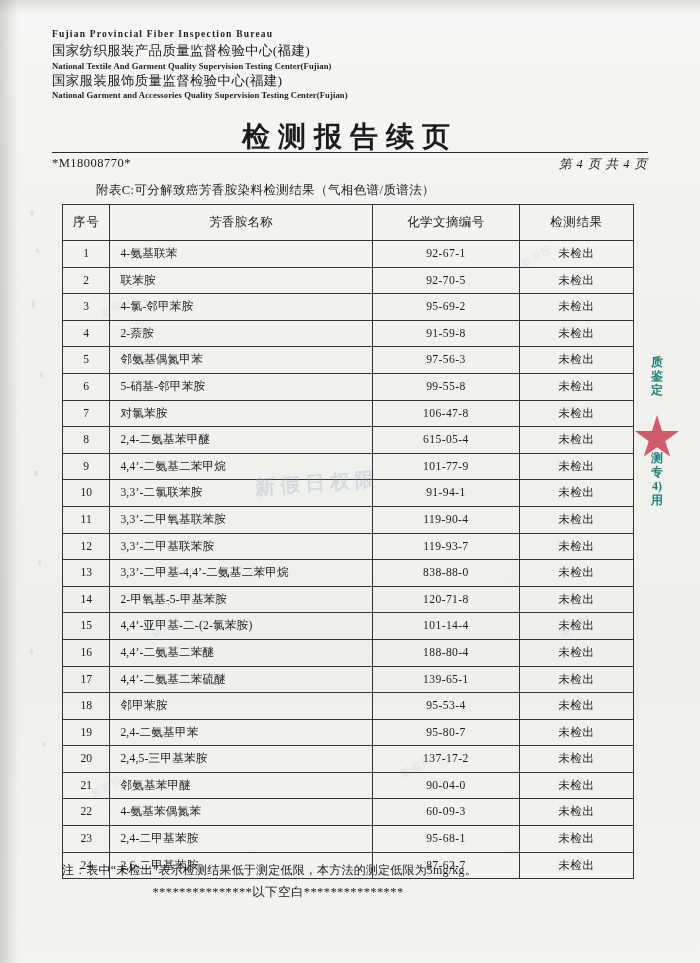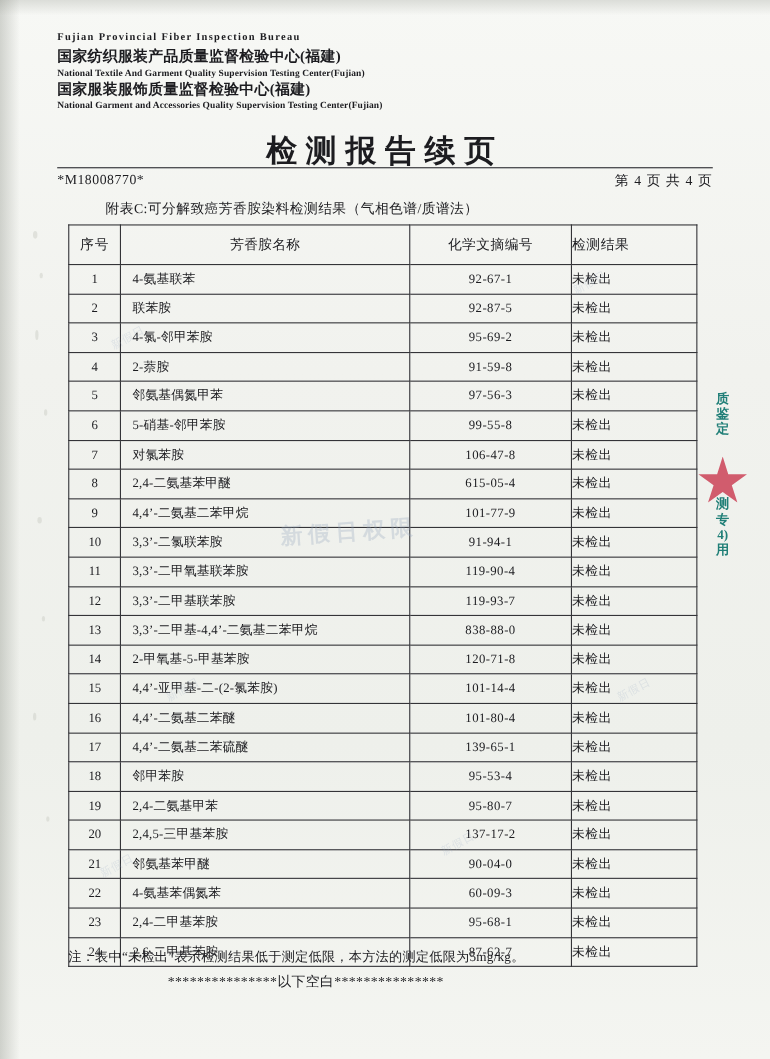--- a/index.html
+++ b/index.html
@@ -53,21 +53,21 @@
   .en1 {
     font-family: "Liberation Serif", serif;
     font-size: 9.5px;
     letter-spacing: 1.2px;
     font-weight: 700;
     line-height: 1.3;
     margin-bottom: 3px;
   }
   .cn2 {
     font-size: 13.5px;
-    font-weight: 700;
+    font-weight: 400;
     letter-spacing: .3px;
     line-height: 1.2;
   }
   .en2 {
     font-size: 8.6px;
     font-weight: 700;
     letter-spacing: .1px;
     line-height: 1.25;
     margin-bottom: 2px;
   }
@@ -97,21 +97,21 @@
     top: 156px;
     left: 52px;
     width: 596px;
     display: flex;
     justify-content: space-between;
     font-size: 12.5px;
     letter-spacing: .5px;
     gap: 48px;
   }
   .meta .code { font-family: "Liberation Serif", serif; }
-  .meta .pages { letter-spacing: 1px; }
+  .meta .pages { letter-spacing: 1px; font-style: italic; }
 
   .subtitle {
     position: absolute;
     top: 182px;
     left: 68px;
     font-size: 12.5px;
     letter-spacing: .4px;
     margin-left: 28px;
   }
 
@@ -135,21 +135,21 @@
   thead th {
     height: 35px;
     line-height: 35px;
     font-size: 12.5px;
     text-align: center;
     letter-spacing: 1px;
   }
   .c-no { width: 48px; text-align: center; }
   .c-name { width: 262px; text-align: left; padding-left: 10px; letter-spacing: .2px; }
   .c-cas { width: 152px; text-align: center; letter-spacing: .4px; }
-  .c-res { width: 118px; text-align: left; letter-spacing: .6px; }
+  .c-res { width: 118px; text-align: center; letter-spacing: .6px; }
 
   .note {
     position: absolute;
     left: 62px;
     top: 862px;
     font-size: 12px;
     letter-spacing: .2px;
   }
   .blankline {
     position: absolute;
@@ -270,21 +270,21 @@
     <tbody id="tbody">
         <tr>
           <td class="c-no">1</td>
           <td class="c-name">4-氨基联苯</td>
           <td class="c-cas">92-67-1</td>
           <td class="c-res">未检出</td>
         </tr>
         <tr>
           <td class="c-no">2</td>
           <td class="c-name">联苯胺</td>
-          <td class="c-cas">92-87-5</td>
+          <td class="c-cas">92-70-5</td>
           <td class="c-res">未检出</td>
         </tr>
         <tr>
           <td class="c-no">3</td>
           <td class="c-name">4-氯-邻甲苯胺</td>
           <td class="c-cas">95-69-2</td>
           <td class="c-res">未检出</td>
         </tr>
         <tr>
           <td class="c-no">4</td>
@@ -354,21 +354,21 @@
         </tr>
         <tr>
           <td class="c-no">15</td>
           <td class="c-name">4,4’-亚甲基-二-(2-氯苯胺)</td>
           <td class="c-cas">101-14-4</td>
           <td class="c-res">未检出</td>
         </tr>
         <tr>
           <td class="c-no">16</td>
           <td class="c-name">4,4’-二氨基二苯醚</td>
-          <td class="c-cas">101-80-4</td>
+          <td class="c-cas">188-80-4</td>
           <td class="c-res">未检出</td>
         </tr>
         <tr>
           <td class="c-no">17</td>
           <td class="c-name">4,4’-二氨基二苯硫醚</td>
           <td class="c-cas">139-65-1</td>
           <td class="c-res">未检出</td>
         </tr>
         <tr>
           <td class="c-no">18</td>

